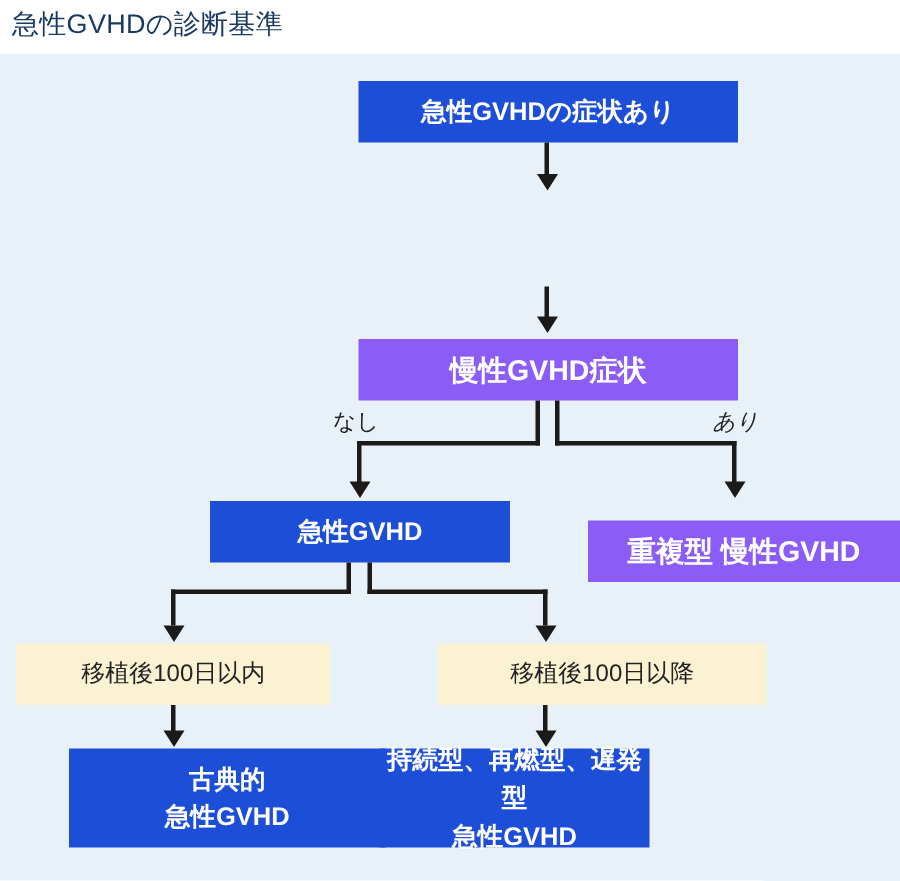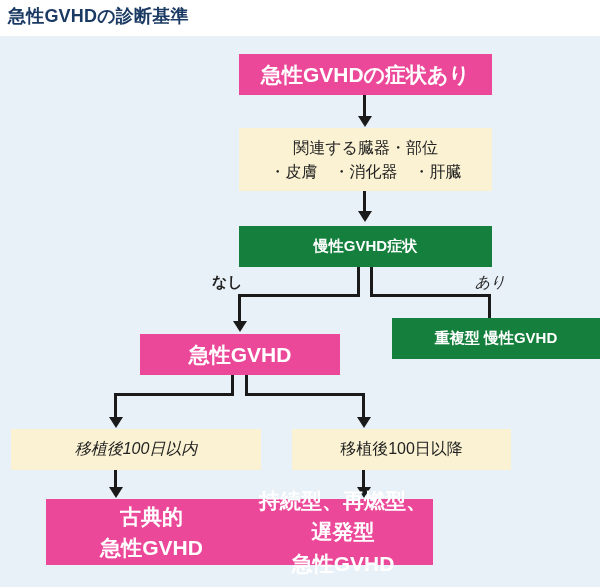--- a/index.html
+++ b/index.html
@@ -5,83 +5,79 @@
   html,body{margin:0;padding:0;}
   body{
     width:600px;height:587px;
     font-family:"Liberation Sans","DejaVu Sans",sans-serif;
     background:#ffffff;
   }
   .page{position:relative;width:600px;height:587px;overflow:hidden;background:#ffffff;}
   .panel{position:absolute;left:0;top:36px;width:600px;height:551px;background:#e9f1f8;}
   .title{
     position:absolute;left:8px;top:4px;margin:0;
-    font-size:18px;font-weight:700;color:#1b3a63;letter-spacing:0.2px;
+    font-size:18px;font-weight:400;color:#1b3a63;letter-spacing:0.2px;
   }
   .box{
     position:absolute;box-sizing:border-box;
     display:flex;flex-direction:column;align-items:center;justify-content:center;
     text-align:center;
   }
-  .box.blue{background:#ec4899;color:#ffffff;font-weight:700;font-size:21px;}
-  .box.brown{background:#15803d;color:#ffffff;font-weight:700;font-size:15px;}
+  .box.blue{background:#1d4ed8;color:#ffffff;font-weight:700;font-size:17px;}
+  .box.brown{background:#8b5cf6;color:#ffffff;font-weight:700;font-size:19px;}
   .box.cream{background:#fbf2d3;color:#222222;font-weight:400;font-size:16px;}
   .box .l2{line-height:1.5;}
   
   .line{position:absolute;background:#1a1a1a;}
   .ah{position:absolute;width:0;height:0;
       border-left:7px solid transparent;border-right:7px solid transparent;
       border-top:11px solid #1a1a1a;}
   .lbl{position:absolute;font-size:15px;color:#222222;line-height:1;}
   
   .n-symptom{left:239px;top:54px;width:253px;height:41px;}
   .n-organs{left:239px;top:128px;width:253px;height:63px;}
   .n-chronic{left:239px;top:226px;width:253px;height:41px;}
   .n-acute{left:140px;top:334px;width:200px;height:41px;}
-  .n-overlap{left:392px;top:318px;width:208px;height:41px;}
-  .n-within{left:11px;top:429px;width:250px;height:41px;font-style:italic;}
+  .n-overlap{left:392px;top:347px;width:208px;height:41px;}
+  .n-within{left:11px;top:429px;width:209px;height:41px;}
   .n-after{left:254px;top:429px;width:219px;height:41px;margin-left:38px;}
   .n-classic{left:11px;top:499px;width:211px;height:66px;margin-left:35px;}
   .n-persistent{left:253px;top:499px;width:180px;height:66px;}
 </style>
 </head>
 <body>
 
 <div class="page">
   <h1 class="title">急性GVHDの診断基準</h1>
   <div class="panel"></div>
 
   <div class="box blue n-symptom">
     <span>急性GVHDの症状あり</span>
   </div>
 
   <div class="line" style="left:363px;top:95px;width:3px;height:22px;"></div>
   <div class="ah" style="left:358px;top:116px;"></div>
 
-  <div class="box cream n-organs">
-    <span class="l2">関連する臓器・部位</span>
-    <span class="l2">・皮膚　・消化器　・肝臓</span>
-  </div>
 
   <div class="line" style="left:363px;top:191px;width:3px;height:21px;"></div>
   <div class="ah" style="left:358px;top:211px;"></div>
 
   <div class="box brown n-chronic">
     <span>慢性GVHD症状</span>
   </div>
 
   <div class="line" style="left:357px;top:267px;width:3px;height:30px;"></div>
   <div class="line" style="left:370px;top:267px;width:3px;height:30px;"></div>
   <div class="line" style="left:238px;top:294px;width:122px;height:3px;"></div>
   <div class="line" style="left:370px;top:294px;width:121px;height:3px;"></div>
   <div class="line" style="left:238px;top:294px;width:3px;height:28px;"></div>
   <div class="ah" style="left:233px;top:321px;"></div>
   <div class="line" style="left:488px;top:294px;width:3px;height:28px;"></div>
   <div class="ah" style="left:483px;top:321px;"></div>
-  <div class="lbl" style="left:212px;top:274px;font-weight:bold;">なし</div>
+  <div class="lbl" style="left:222px;top:274px;">なし</div>
   <div class="lbl" style="left:475px;top:274px;font-style:italic;">あり</div>
 
   <div class="box blue n-acute">
     <span>急性GVHD</span>
   </div>
 
   <div class="box brown n-overlap">
     <span>重複型 慢性GVHD</span>
   </div>
 

